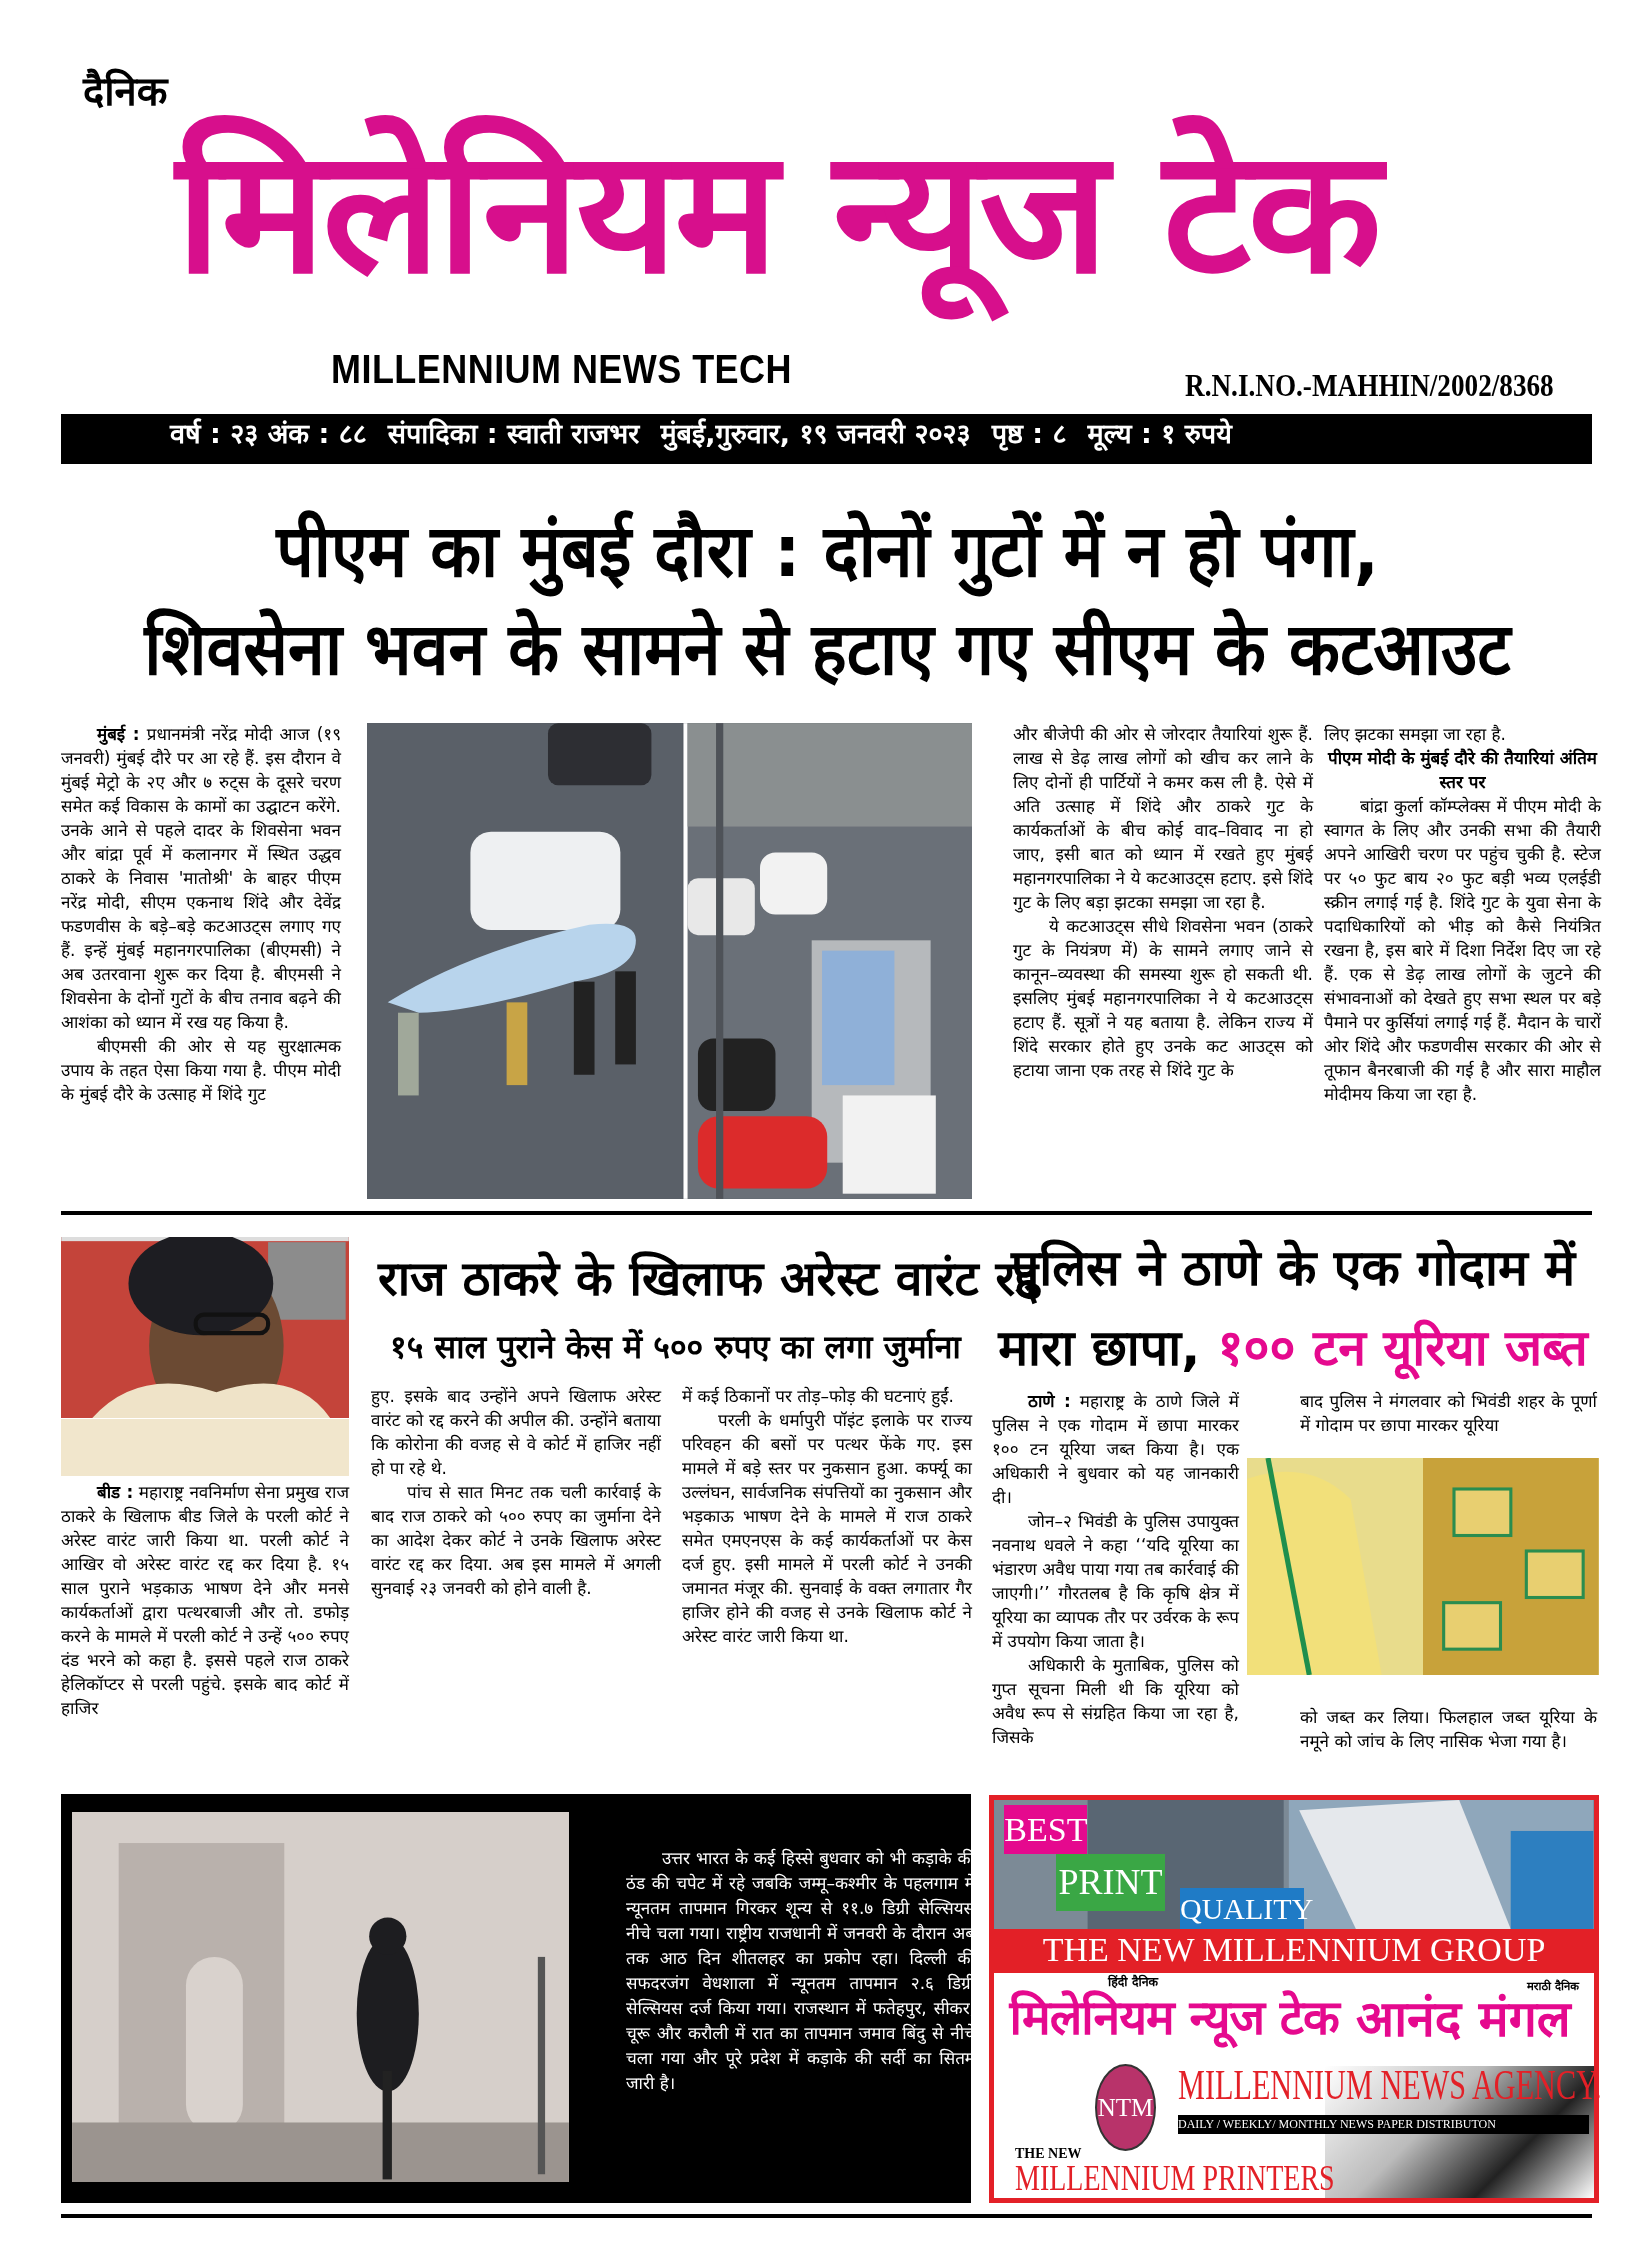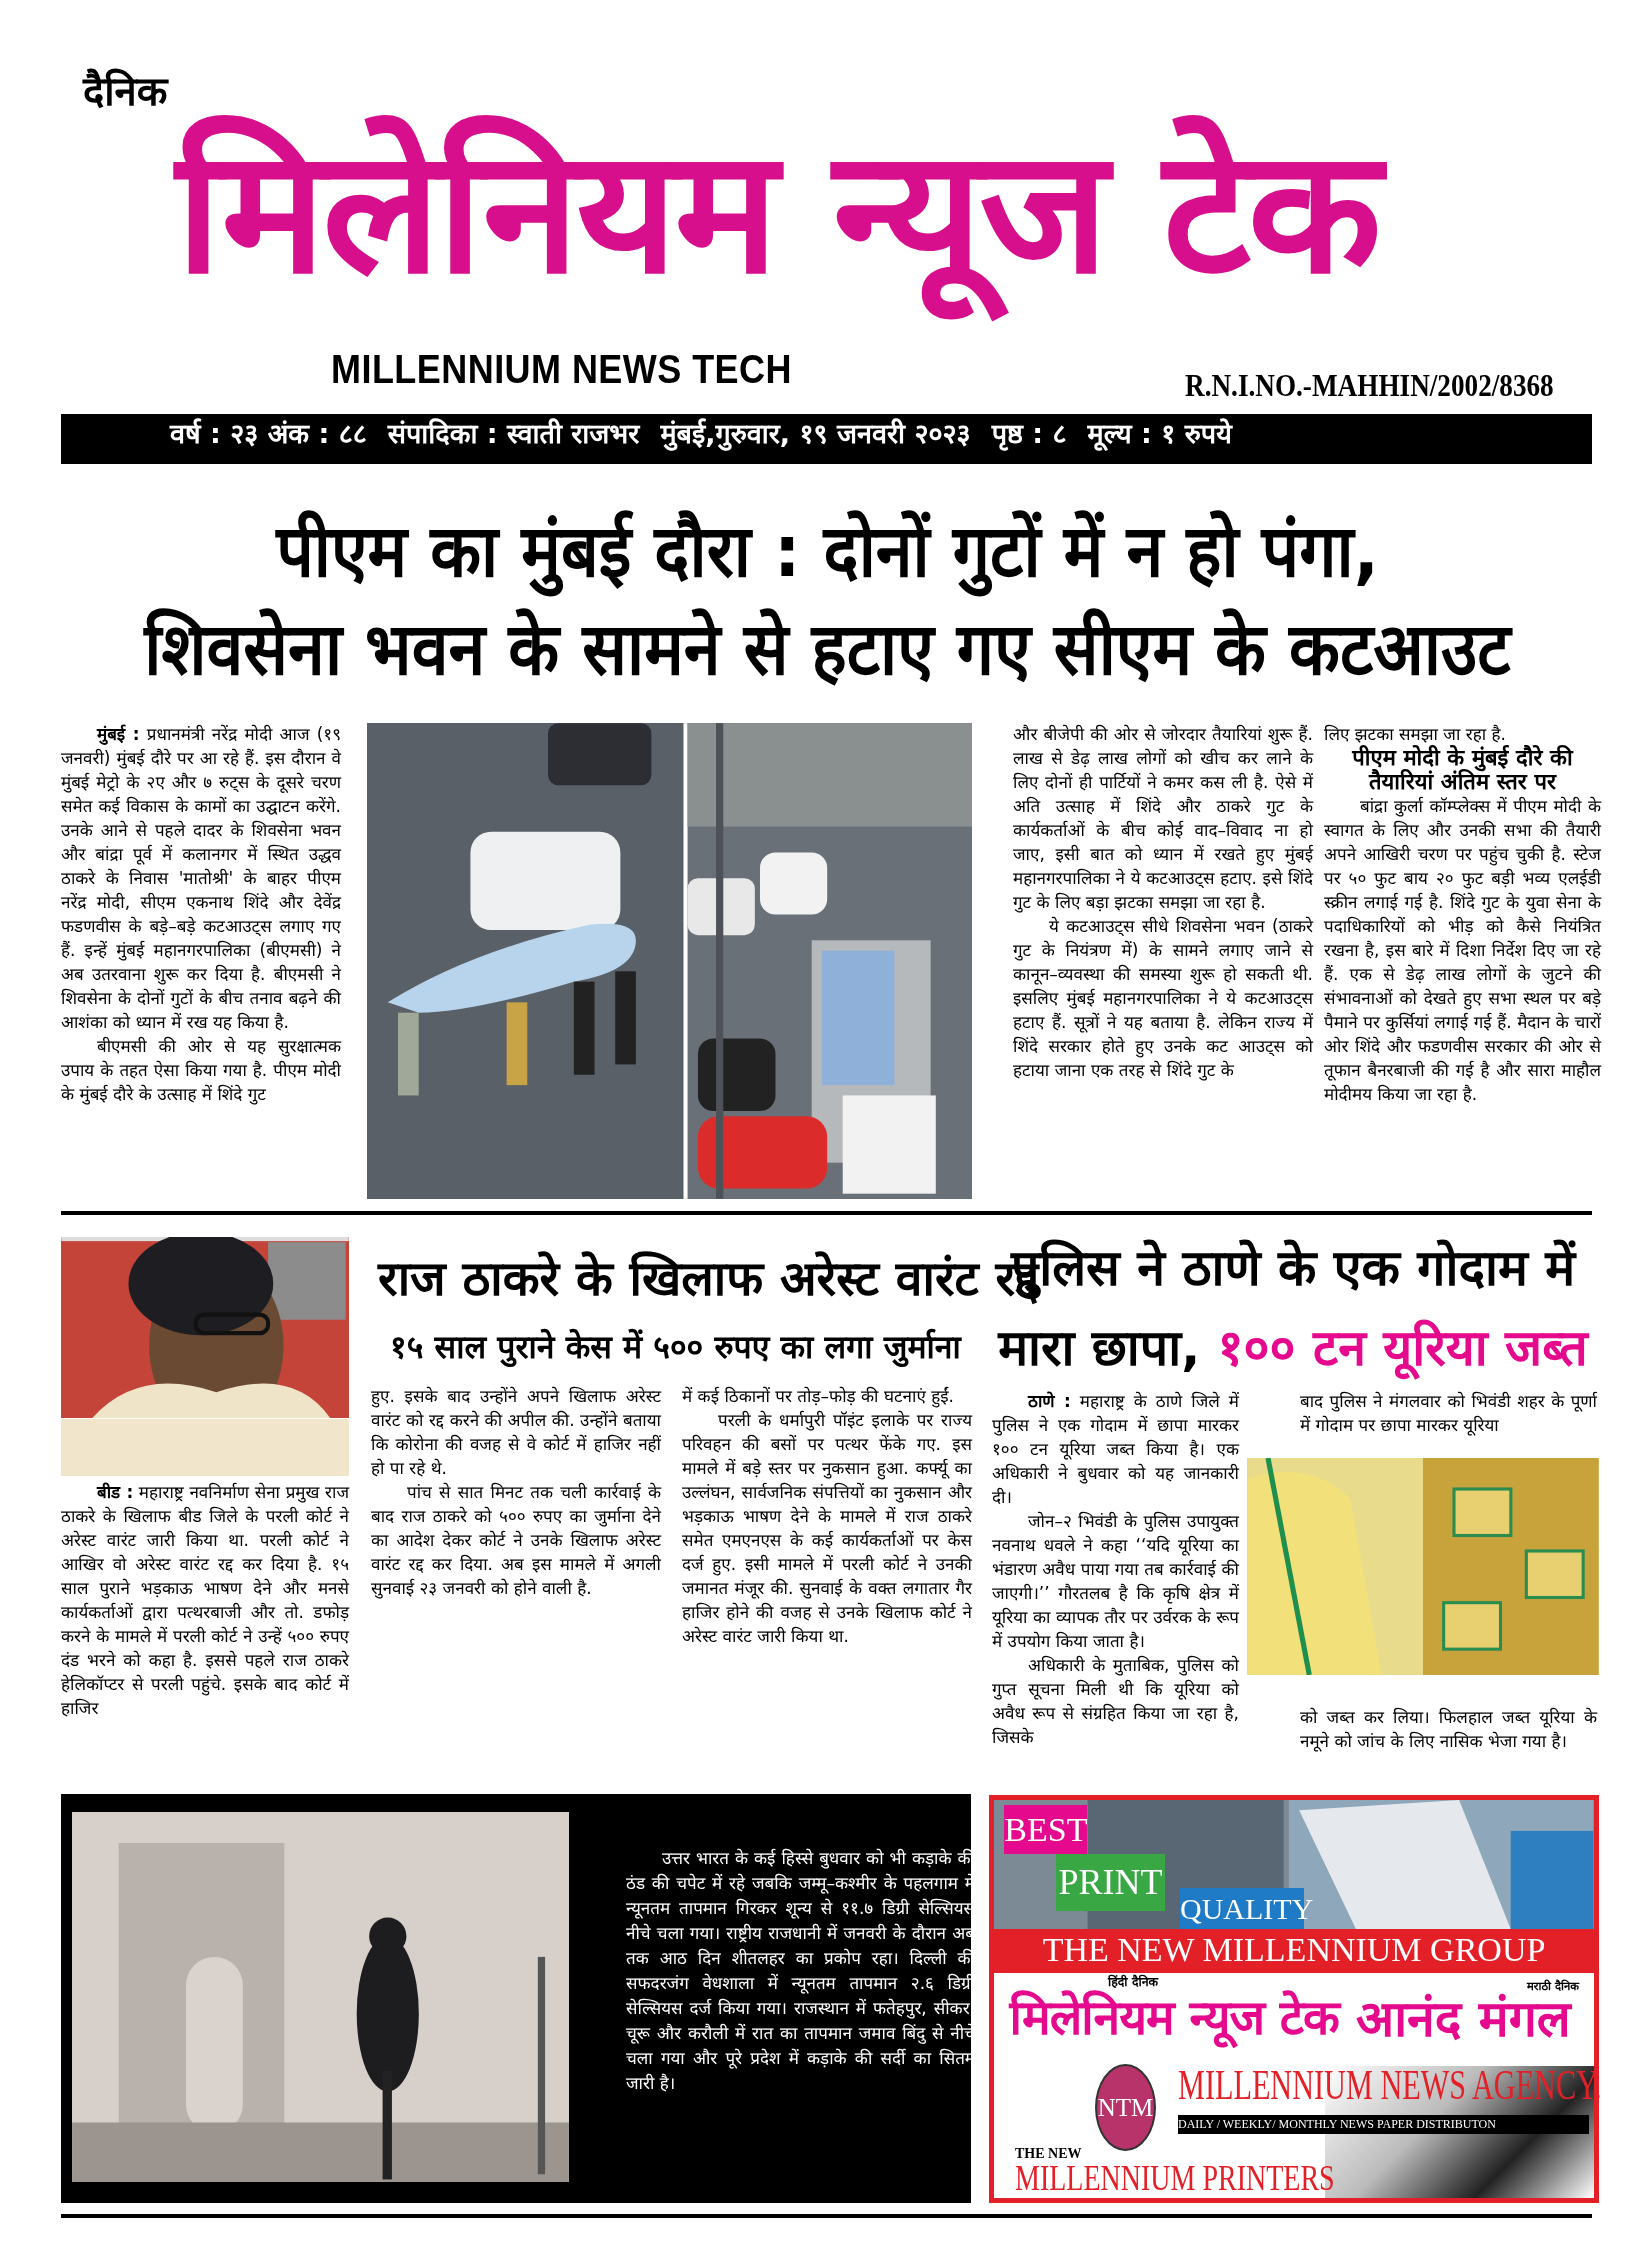--- a/index.html
+++ b/index.html
@@ -11,21 +11,21 @@
   .rni { left:1185px; top:367px; font-size:32px; font-weight:bold; font-family:"Liberation Serif", serif; transform:scaleX(0.85); transform-origin:left; white-space:nowrap; }
   .infobar { left:61px; top:414px; width:1531px; height:50px; background:#000; color:#fff; display:flex; align-items:flex-start; font-size:27px; font-weight:bold; white-space:nowrap; }
   .infobar span { margin-left:21px; }
   .infobar span:first-child { margin-left:109px; }
   .rule-thin { background:#000; }
   .headline { left:62px; top:502px; width:1531px; text-align:center; font-size:72px; font-weight:bold; line-height:98px; white-space:nowrap; transform:scaleX(0.92); transform-origin:center; }
   .col { font-size:17px; line-height:24px; text-align:justify; }
   .col p { margin:0; text-indent:36px; }
   .col p.noind { text-indent:0; }
   .col b { font-weight:bold; }
-  .subhead { font-weight:bold; text-align:center; font-size:22px; line-height:24px; margin:0; }
+  .subhead { font-weight:bold; text-align:center; font-size:17px; line-height:24px; margin:0; }
   .photo { overflow:hidden; }
   .h2 { font-weight:bold; white-space:nowrap; }
   .pink { color:#e5098e; }
   .blackbox { background:#000; }
   .white-text { color:#fff;margin-left:32px; }
   .ad { border:5.2px solid #e32027; background:#e32027; }
 </style>
 </head>
 <body>
 

